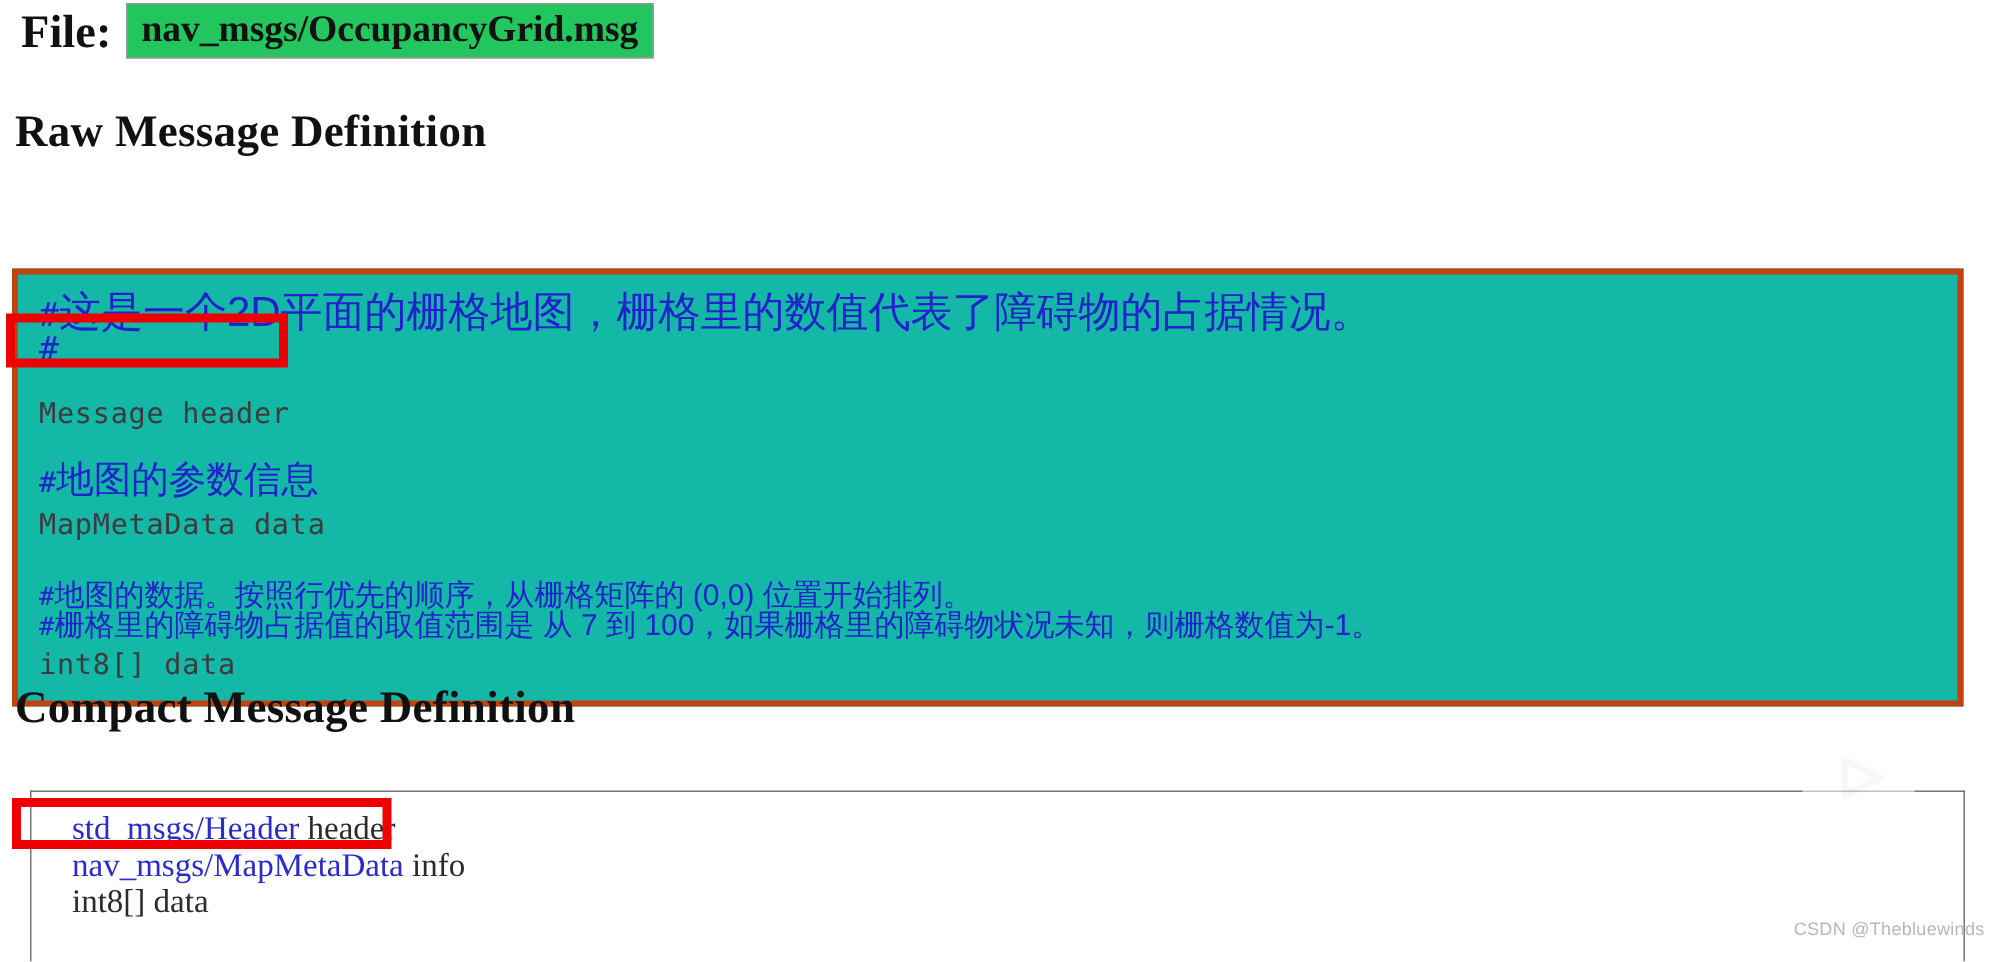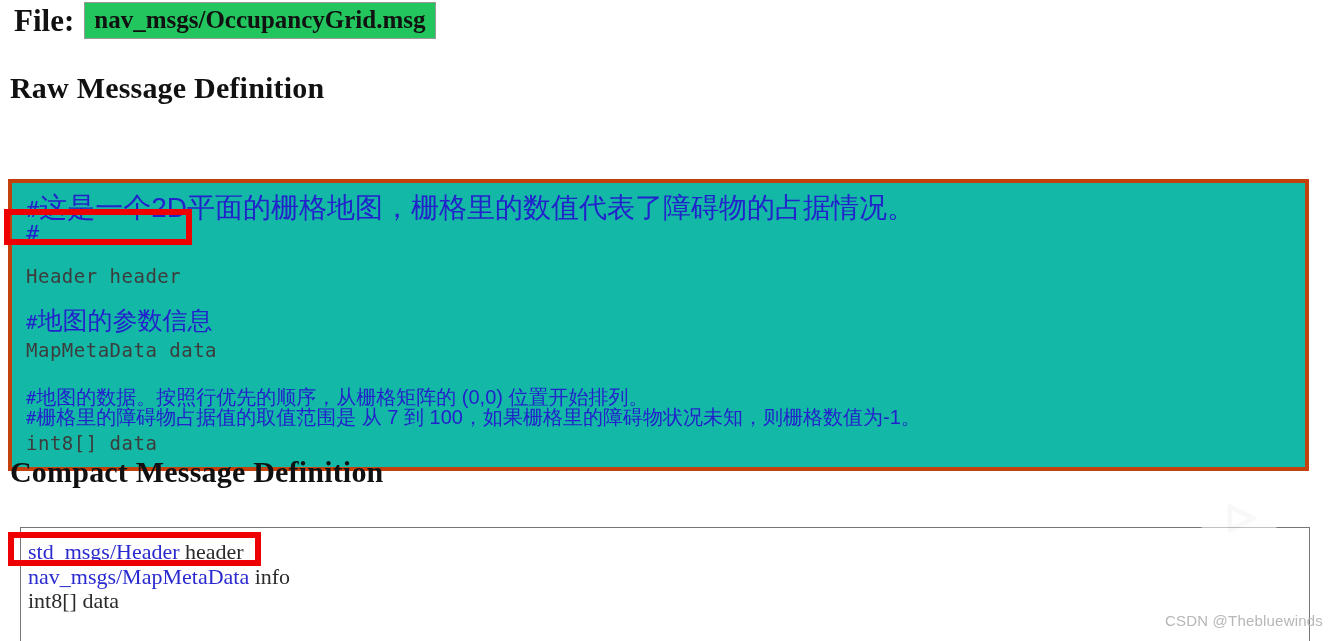--- a/index.html
+++ b/index.html
@@ -175,21 +175,21 @@
     height: 100%;
   }
   .compact-row {
     position: absolute;
     left: 7px;
     font-family: "Liberation Serif", "DejaVu Serif", serif;
     font-size: 22px;
     color: #2b2b2b;
     white-space: pre;
   }
-  .compact-row .lnk { color: #2a2ad0; }
+  .compact-row .lnk { color: #2a2ad0; margin-left: 20px; }
   #compact-row-0 { top: 11px; }
   #compact-row-1 { top: 36px; }
   #compact-row-2 { top: 60px; }
 
   
   .red-box {
     position: absolute;
     border: 6px solid #ee0000;
     box-sizing: border-box;
     pointer-events: none;
@@ -204,21 +204,21 @@
     top: 470px;
     width: 92px;
     height: 84px;
     opacity: 0.55;
   }
   .csdn-watermark {
     position: absolute;
     right: 10px;
     top: 612px;
     font-family: "Liberation Sans", "DejaVu Sans", sans-serif;
-    font-size: 15px;
+    font-size: 12px;
     color: #b7b7b7;
     letter-spacing: 0.2px;
   }
 </style>
 </head>
 <body>
 
 <div class="file-line">
   <span class="file-label">File:</span>
   <span class="file-value-box">nav_msgs/OccupancyGrid.msg</span>
@@ -227,21 +227,21 @@
 <div class="section-heading" id="raw-heading">Raw Message Definition</div>
 
 <div class="raw-panel">
   <div class="raw-inner">
 
     <div class="cmt-big">
       <span class="hash">#</span><span class="cmt">这是一个2D平面的栅格地图，栅格里的数值代表了障碍物的占据情况。</span>
       <span class="hash hash-second">#</span>
     </div>
 
-    <div class="row-header-header mono">Header header</div>
+    <div class="row-header-header mono">Message header</div>
 
     <div class="cmt-mapmeta">
       <span class="hash">#</span><span class="cmt">地图的参数信息</span>
     </div>
 
     <div class="row-mapmeta mono">MapMetaData data</div>
 
     <div class="cmt-data1">
       <span class="hash">#</span><span class="cmt">地图的数据。按照行优先的顺序，从栅格矩阵的 (0,0) 位置开始排列。</span>
     </div>

